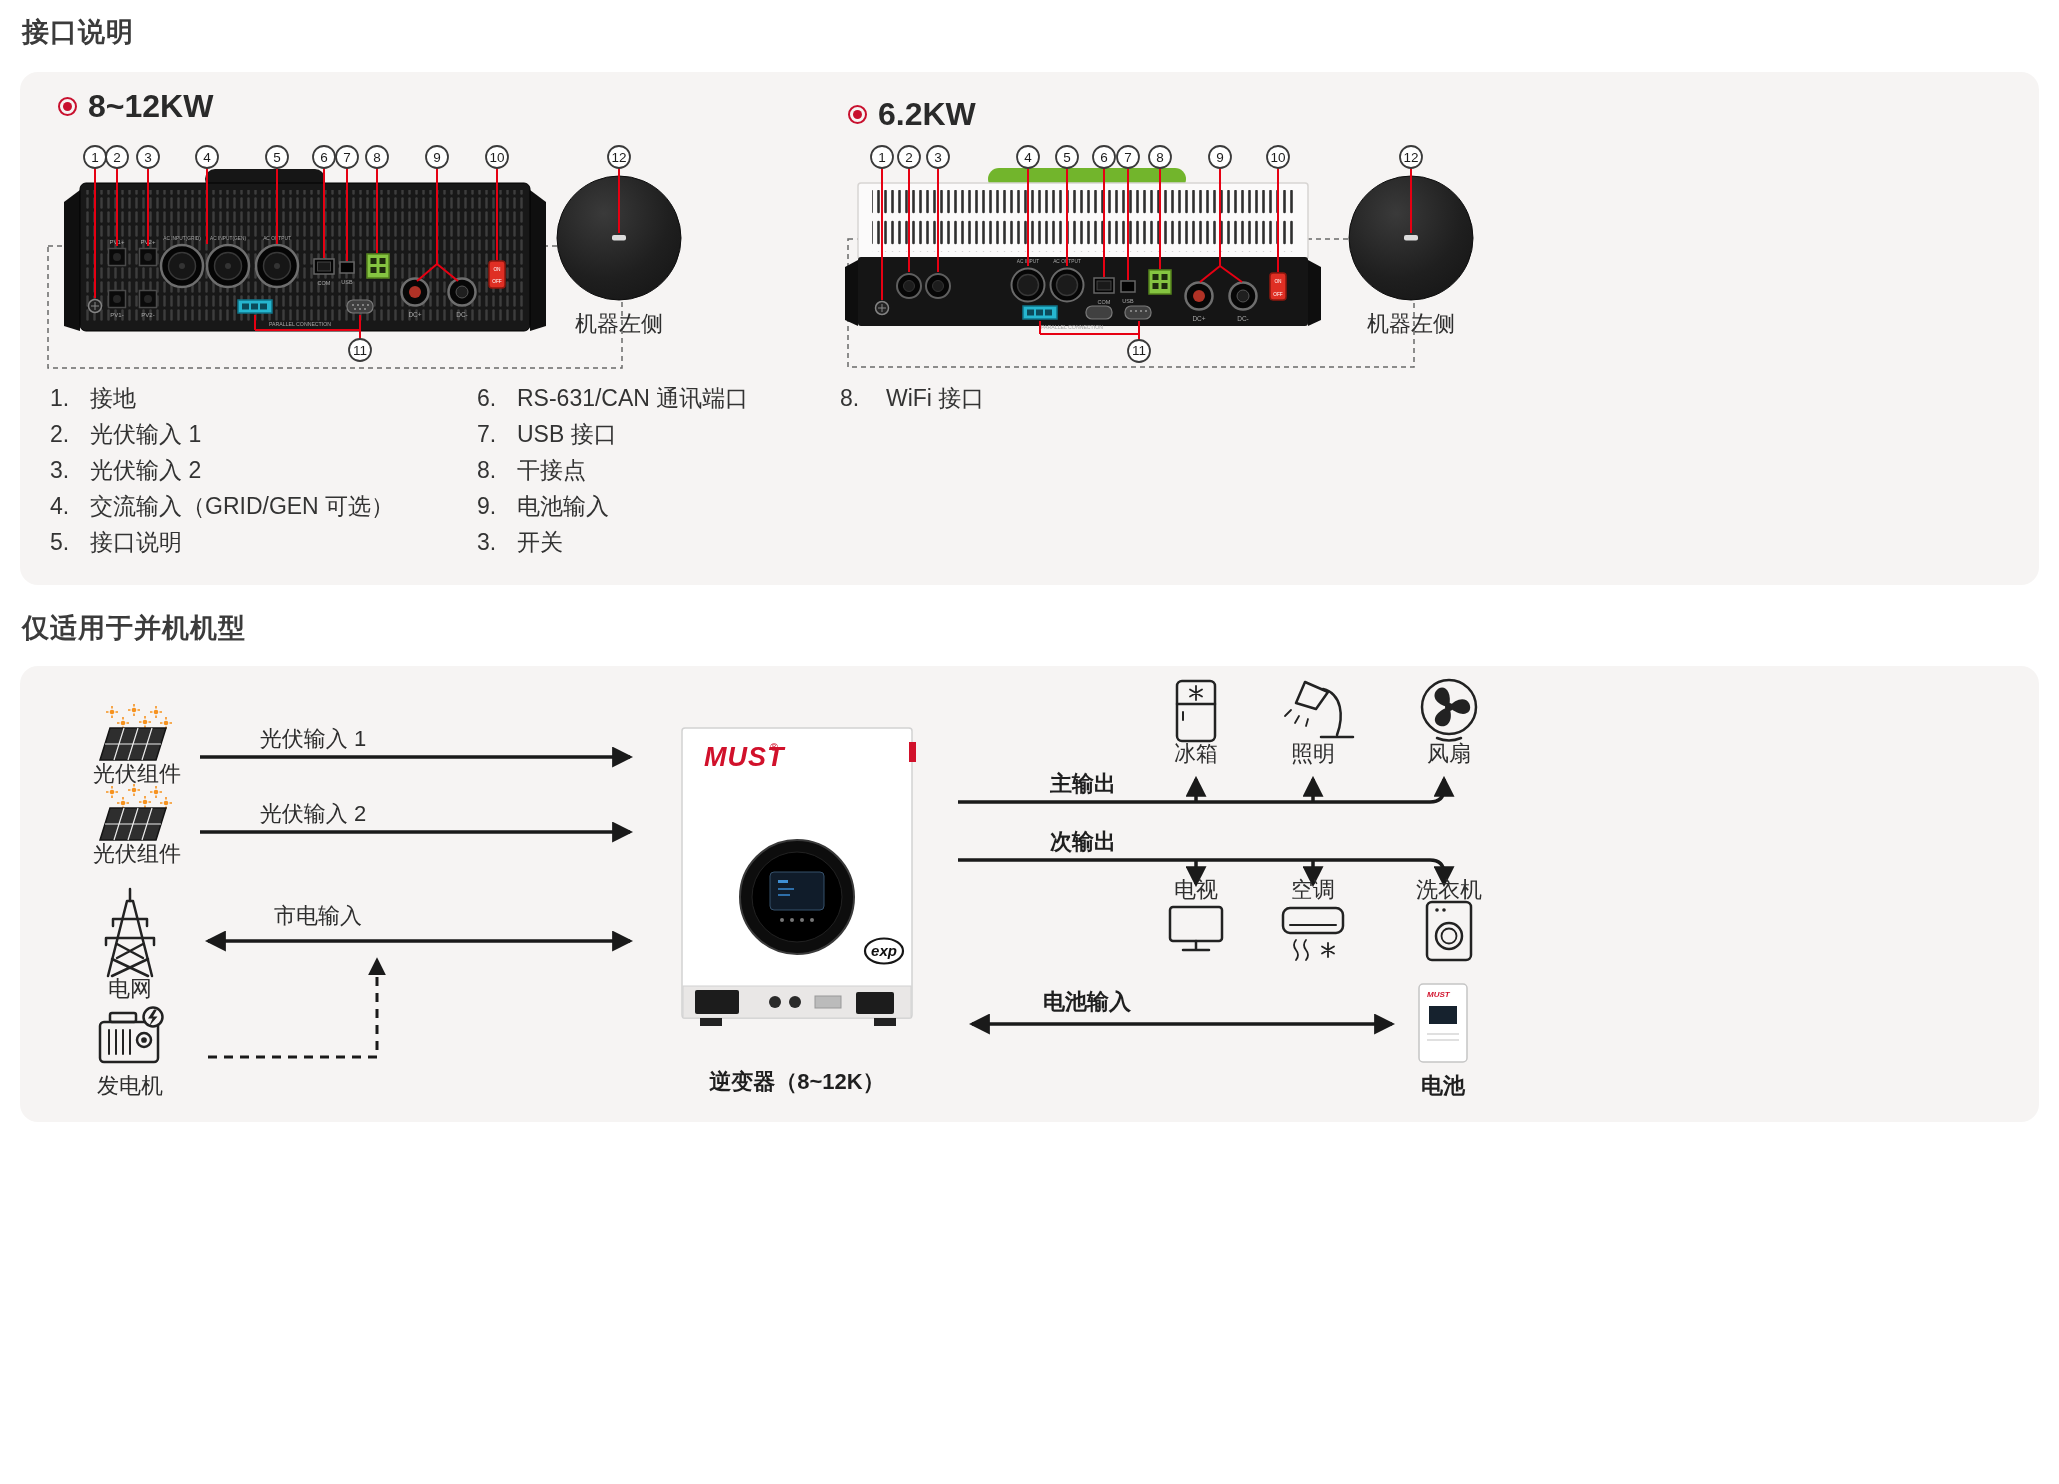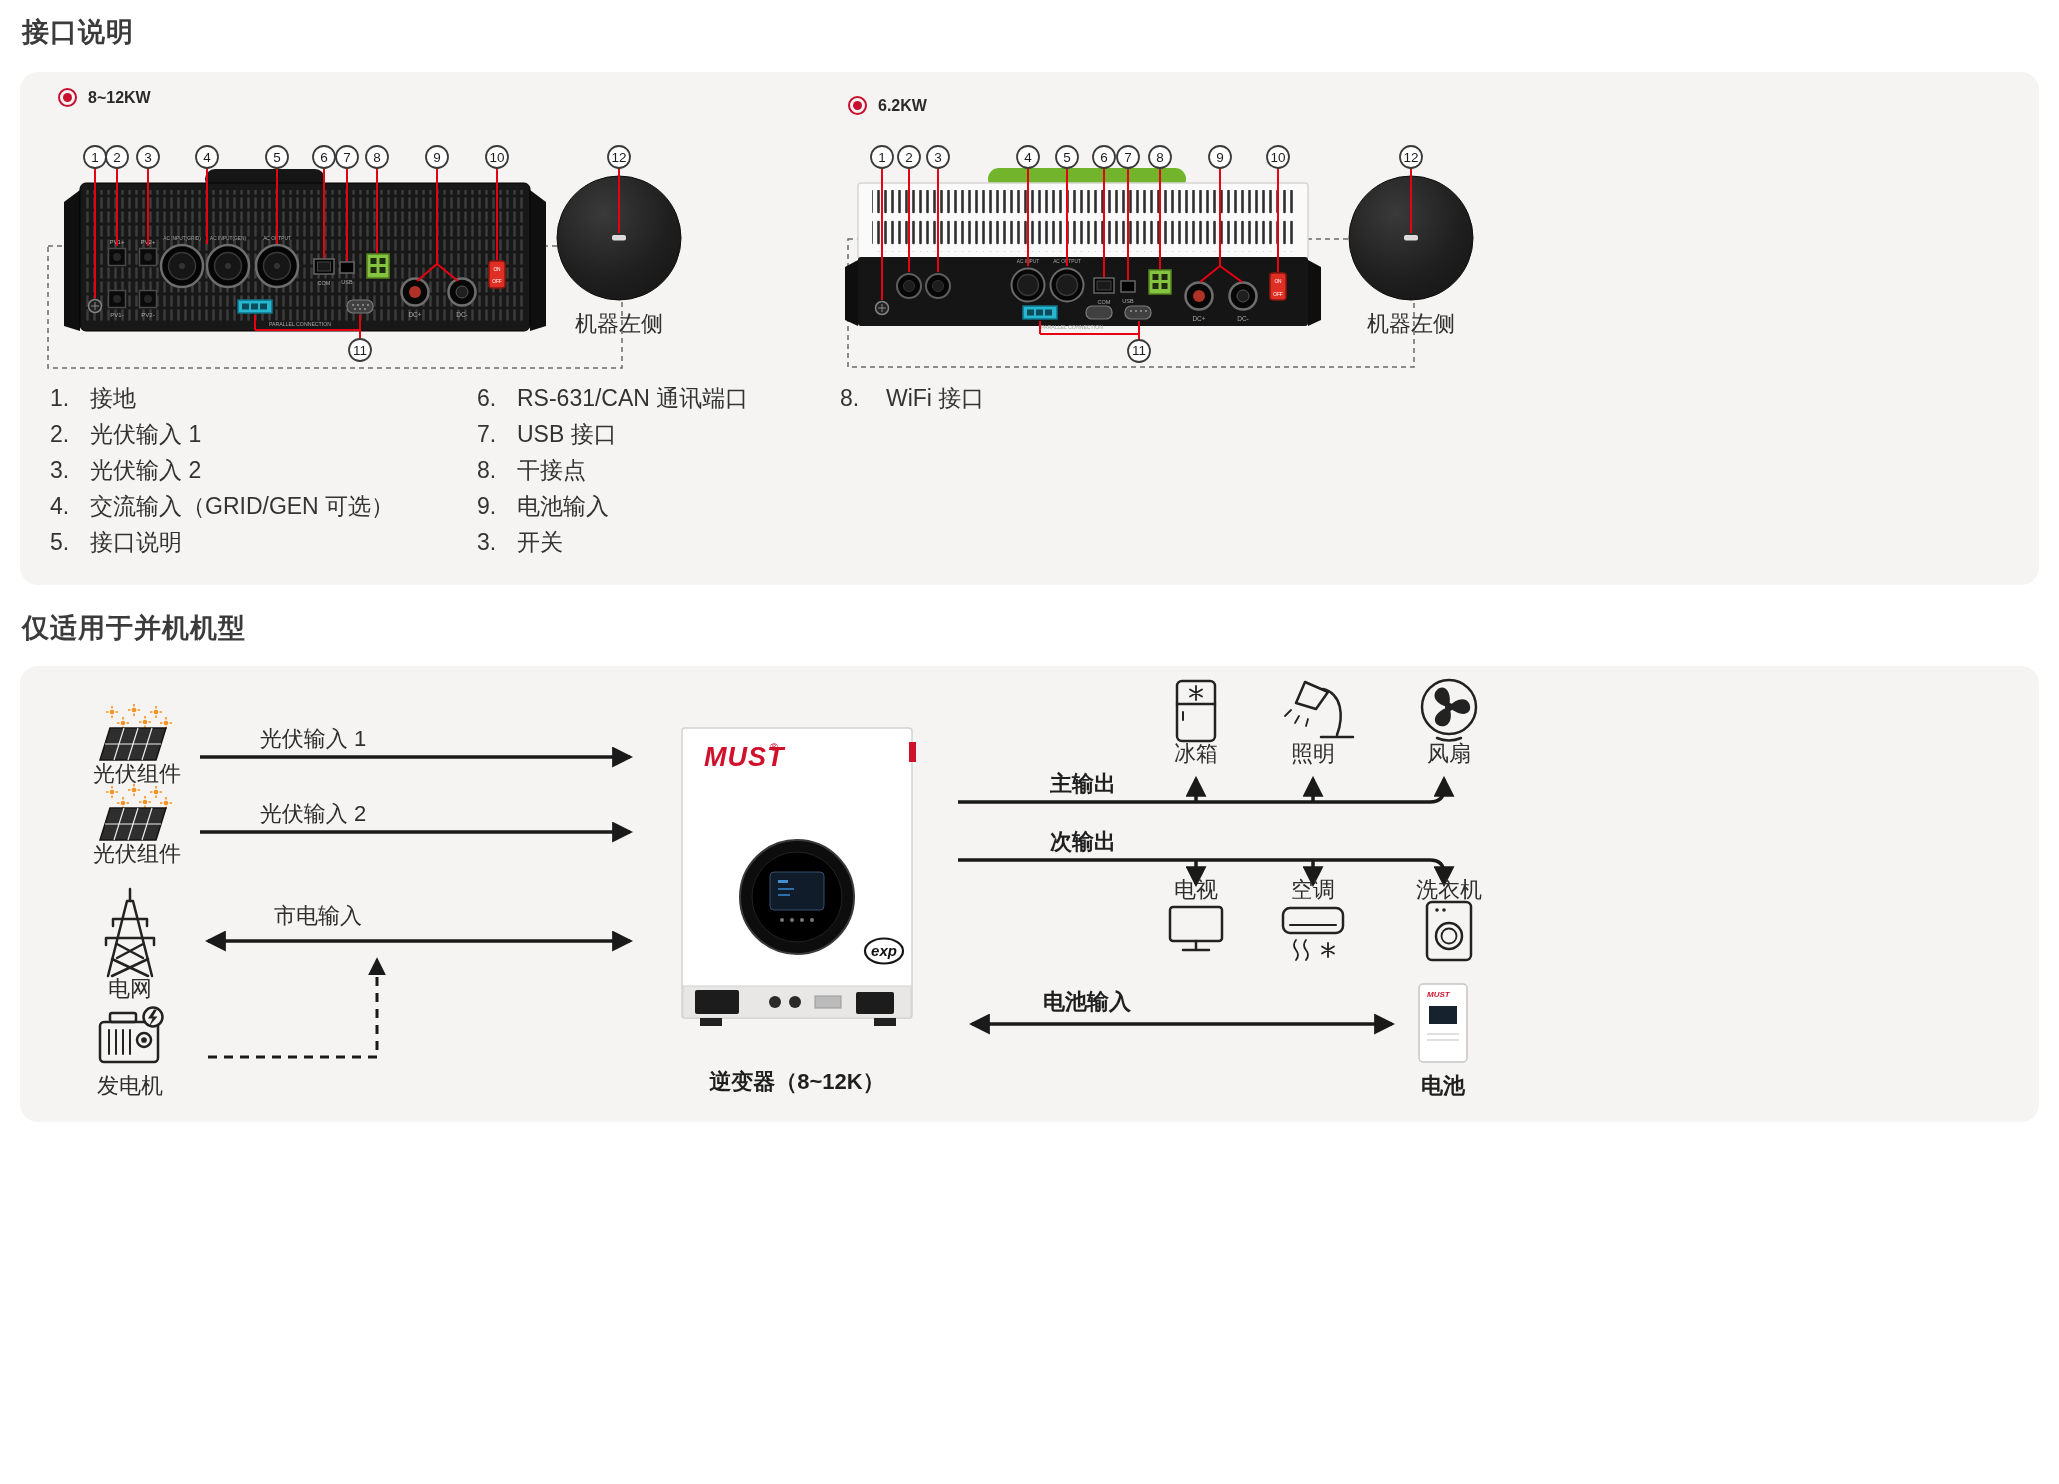--- a/index.html
+++ b/index.html
@@ -4,21 +4,21 @@
 <style>
 *{margin:0;padding:0;box-sizing:border-box}
 body{background:#fff;font-family:"Liberation Sans","DejaVu Sans",sans-serif}
 .page{position:relative;width:2059px;height:1484px;background:#fff;overflow:hidden;color:#333}
 .title{position:absolute;z-index:4;font-size:27px;font-weight:700;color:#3b3b3b;letter-spacing:1px}
 .t1{left:22px;top:14px}
 .t2{left:22px;top:610px}
 .panel{position:absolute;left:20px;width:2019px;background:#f6f4f3;border-radius:18px;z-index:1}
 .p1{top:72px;height:513px}
 .p2{top:666px;height:456px}
-.model-label{position:absolute;z-index:4;display:flex;align-items:center;gap:11px;font-size:16px;font-weight:600;color:#2a2a2a}
+.model-label{position:absolute;z-index:4;display:flex;align-items:center;gap:11px;font-size:32px;font-weight:600;color:#2a2a2a}
 .ml1{left:58px;top:88px}
 .ml2{left:848px;top:96px}
 .bullseye{width:19px;height:19px;border:2.5px solid #c8102e;border-radius:50%;display:inline-flex;align-items:center;justify-content:center;flex:none}
 .bullseye::after{content:"";width:9px;height:9px;background:#c8102e;border-radius:50%}
 .legend-col{position:absolute;z-index:4;top:381px;font-size:23px;color:#333}
 .lc1{left:50px}.lc2{left:477px}.lc3{left:840px}
 .legend-row{display:flex;height:35.8px;align-items:center}
 .legend-row .num{flex:none;width:40px}
 .lc3 .legend-row .num{width:46px}
 .overlay{position:absolute;left:0;top:0;z-index:3;pointer-events:none}

